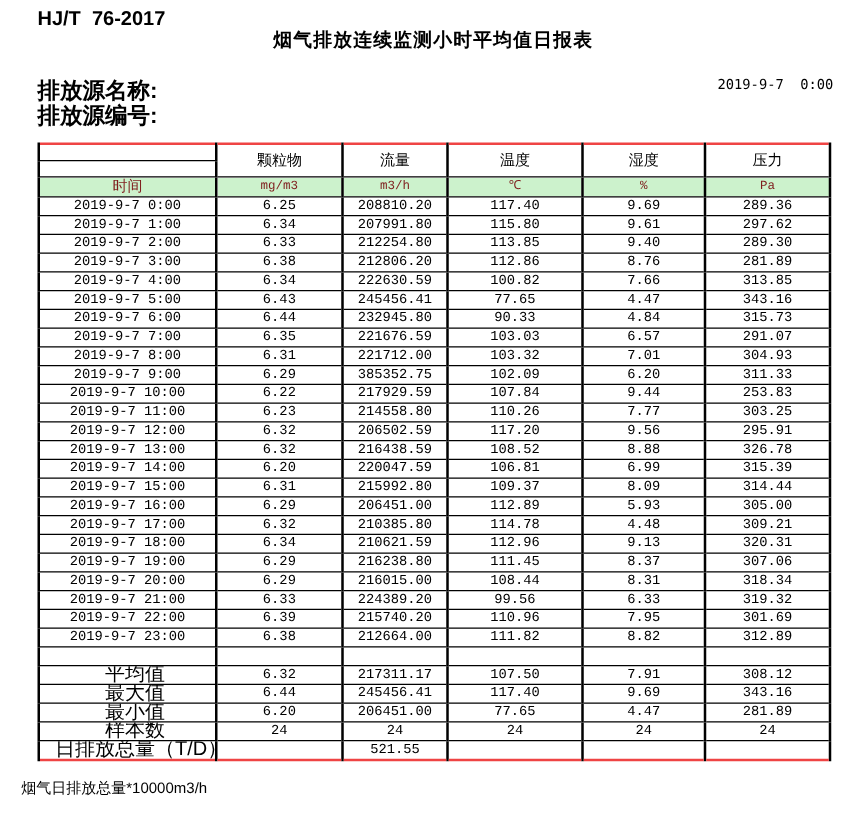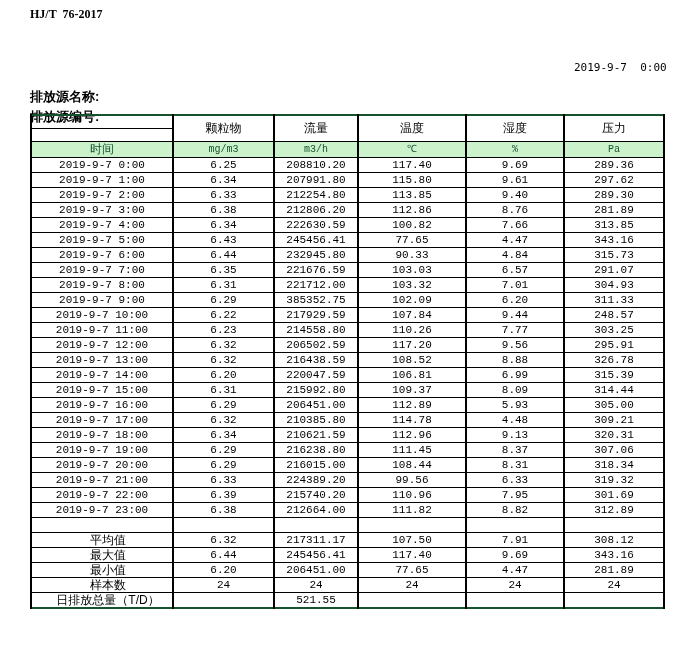--- a/index.html
+++ b/index.html
@@ -6,71 +6,71 @@
   html,body { background:#ffffff; }
   body {
     width:693px; height:658px;
     font-family:"Liberation Sans", sans-serif;
     color:#000;
   }
   .page { position:relative; width:693px; height:658px; background:#fff; overflow:hidden; }
 
   .std-code {
     position:absolute; left:30px; top:7px;
-    font-family:Liberation Serif, serif;
-    font-size:12px; font-weight:bold; white-space:pre;
+    font-family:Liberation Sans, sans-serif;
+    font-size:16px; font-weight:bold; white-space:pre;
   }
   .title {
     position:absolute; top:23px; left:0; width:100%;
     text-align:center; font-size:15px; font-weight:bold;
     letter-spacing:1px;
   }
-  .src-label { position:absolute; left:30px; font-size:13px; font-weight:bold;margin-top:28px; }
+  .src-label { position:absolute; left:30px; font-size:18px; font-weight:bold; }
   .src-name { top:60px; }
   .src-id   { top:80px; }
   .datetime {
     position:absolute; left:574px; top:61px;
     font-family:"DejaVu Sans Mono", monospace;
     font-size:11px; white-space:pre;
   }
 
   table.report {
     position:absolute; left:30px; top:114px;
     width:633px; table-layout:fixed;
     border-collapse:collapse;
-    border:2px solid #14532d;
+    border:2px solid #ef4444;
     font-family:"Liberation Mono", "DejaVu Sans Mono", monospace;
     font-size:11px;
   }
   table.report td, table.report th {
     border:1px solid #000;
     border-left-width:2px; border-right-width:2px;
     text-align:center; vertical-align:middle;
     padding:0; height:14px; line-height:14px;
     overflow:hidden; white-space:nowrap;
     font-weight:normal;
   }
   tr.hdr-split td.corner { height:13px; }
   th.col-head {
     font-family:"Liberation Sans", sans-serif;
     font-size:12px; font-weight:bold; height:28px;
   }
   tr.unit-row th, tr.unit-row td {
     background:var(--green-bg, #ccf2cc);
-    color:#14532d; height:15px; line-height:15px;
+    color:#7f1d1d; height:15px; line-height:15px;
   }
   tr.unit-row th.time-head {
     font-family:"Liberation Sans", sans-serif;
     font-size:12px; font-weight:normal;
   }
   tr.unit-row td { font-size:10px; }
   td.c-time { font-size:11px; }
   tr[data-name="spacer-row"] td { height:15px; }
   tr[data-name="summary-row"] td.c-time {
-    font-family:"Liberation Sans", sans-serif; font-size:12px;padding-left:12px;
+    font-family:"Liberation Sans", sans-serif; font-size:16px;padding-left:12px;
   }
 
   .note {
     position:absolute; left:17px; top:622px;
     font-size:12px;
   }
   .sign-row { position:absolute; left:0; top:638px; width:592px; height:16px; font-size:13px;margin-top:48px; }
   .sign-row span { position:absolute; white-space:nowrap; }
   .lbl-unit   { left:17px; }
   .lbl-resp   { left:232px; }
@@ -79,20 +79,21 @@
   .lbl-year   { left:597px; }
   .lbl-month  { left:634px; }
   .lbl-day    { left:668px; }
 </style>
 </head>
 <body>
 
 <div class="page" data-name="report-page">
 
   <div class="std-code" data-name="standard-code">HJ/T  76-2017</div>
+  <div class="title" data-name="page-title">烟气排放连续监测小时平均值日报表</div>
   <div class="src-label src-name" data-name="source-name-label">排放源名称:</div>
   <div class="src-label src-id" data-name="source-id-label">排放源编号:</div>
   <div class="datetime" data-name="report-datetime">2019-9-7  0:00</div>
 
   <table class="report" data-name="hourly-average-table">
     <colgroup>
       <col style="width:142px">
         <col style="width:101px">
         <col style="width:84px">
       <col style="width:108px">
@@ -200,21 +201,21 @@
           <td class="c-num" data-name="table-row-value">102.09</td>
           <td class="c-num" data-name="table-row-value">6.20</td>
           <td class="c-num" data-name="table-row-value">311.33</td>
         </tr>
         <tr data-name="table-row">
           <td class="c-time" data-name="table-row-label">2019-9-7 10:00</td>
           <td class="c-num" data-name="table-row-value">6.22</td>
           <td class="c-num" data-name="table-row-value">217929.59</td>
           <td class="c-num" data-name="table-row-value">107.84</td>
           <td class="c-num" data-name="table-row-value">9.44</td>
-          <td class="c-num" data-name="table-row-value">248.57</td>
+          <td class="c-num" data-name="table-row-value">253.83</td>
         </tr>
         <tr data-name="table-row">
           <td class="c-time" data-name="table-row-label">2019-9-7 11:00</td>
           <td class="c-num" data-name="table-row-value">6.23</td>
           <td class="c-num" data-name="table-row-value">214558.80</td>
           <td class="c-num" data-name="table-row-value">110.26</td>
           <td class="c-num" data-name="table-row-value">7.77</td>
           <td class="c-num" data-name="table-row-value">303.25</td>
         </tr>
         <tr data-name="table-row">
@@ -357,20 +358,21 @@
           <td class="c-time" data-name="summary-row-label">日排放总量（T/D）</td>
           <td class="c-num" data-name="summary-row-value"></td>
           <td class="c-num" data-name="summary-row-value">521.55</td>
           <td class="c-num" data-name="summary-row-value"></td>
           <td class="c-num" data-name="summary-row-value"></td>
           <td class="c-num" data-name="summary-row-value"></td>
         </tr>
       </tbody>
   </table>
 
+  <div class="note" data-name="total-emission-note">烟气日排放总量*10000m3/h</div>
 
   <div class="sign-row" data-name="signature-row">
     <span class="lbl-unit" data-name="report-unit-label">上报单位（盖章）：</span>
     <span class="lbl-resp" data-name="responsible-label">负责人：</span>
     <span class="lbl-report" data-name="reporter-label">报告人：</span>
     <span class="lbl-date" data-name="report-date-label">报告日期：</span>
     <span class="lbl-year" data-name="year-label">年</span>
     <span class="lbl-month" data-name="month-label">月</span>
     <span class="lbl-day" data-name="day-label">日</span>
   </div>

